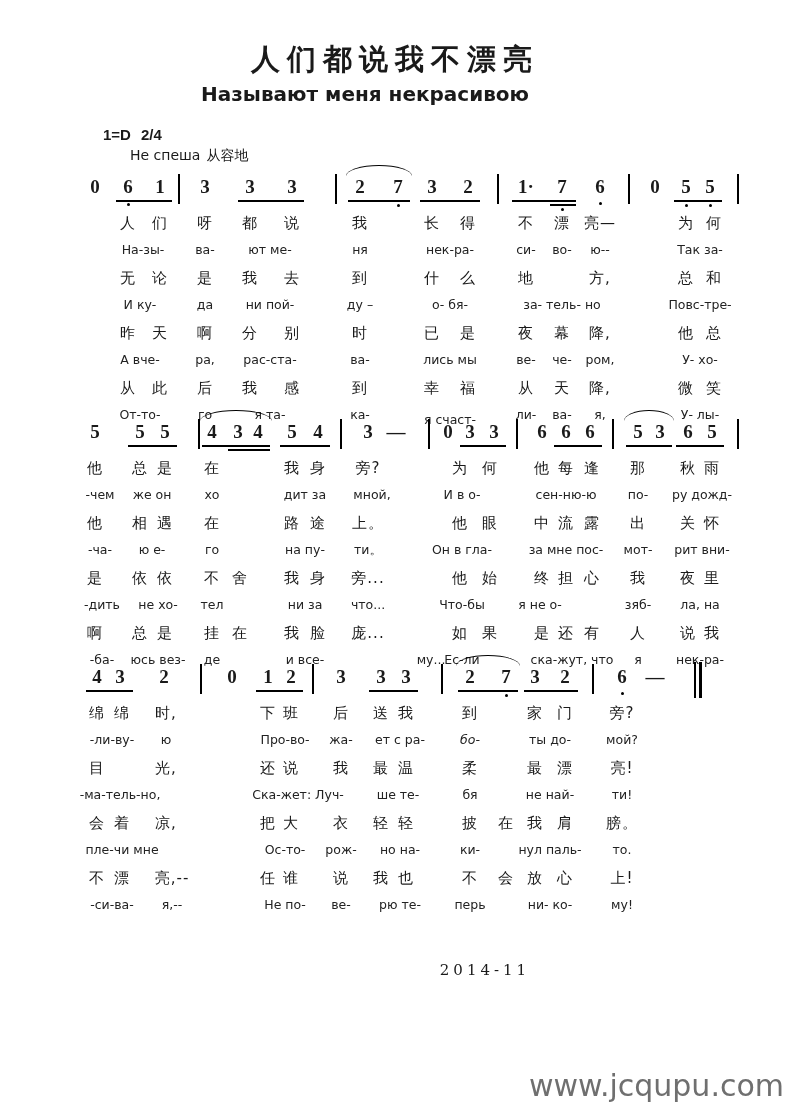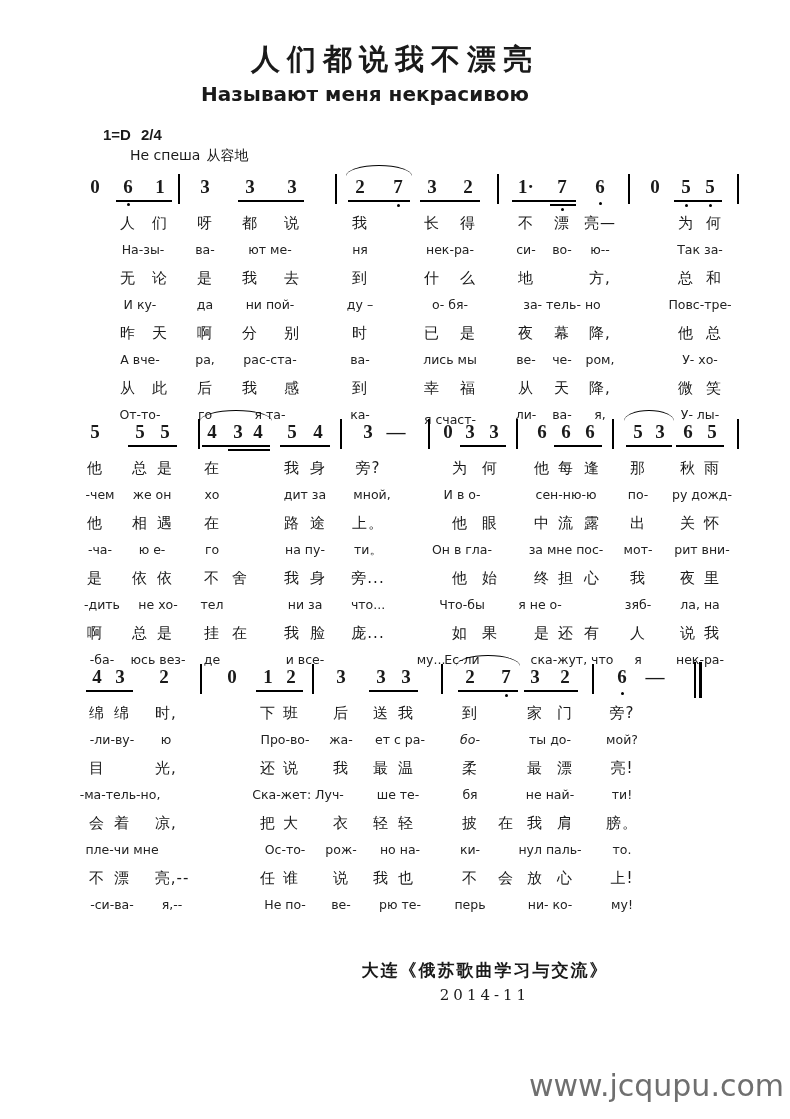--- a/index.html
+++ b/index.html
@@ -413,18 +413,17 @@
       <span class="lyr ru" style="left: 172px; top: 231px;">я,--</span>
       <span class="lyr ru" style="left: 285px; top: 231px;">Не по-</span>
       <span class="lyr ru" style="left: 341px; top: 231px;">ве-</span>
       <span class="lyr ru" style="left: 400px; top: 231px;">рю те-</span>
       <span class="lyr ru" style="left: 470px; top: 231px;">перь</span>
       <span class="lyr ru" style="left: 550px; top: 231px;">ни- ко-</span>
       <span class="lyr ru" style="left: 622px; top: 231px;">му!</span>
     </div>
 
   <div class="footer">
-    <div class="f1">大连《俄苏歌曲学习与交流》</div>
     <div class="f2">2014-11</div>
   </div>
 
   <div class="watermark">www.jcqupu.com</div>
 </div>
 
 </body></html>

